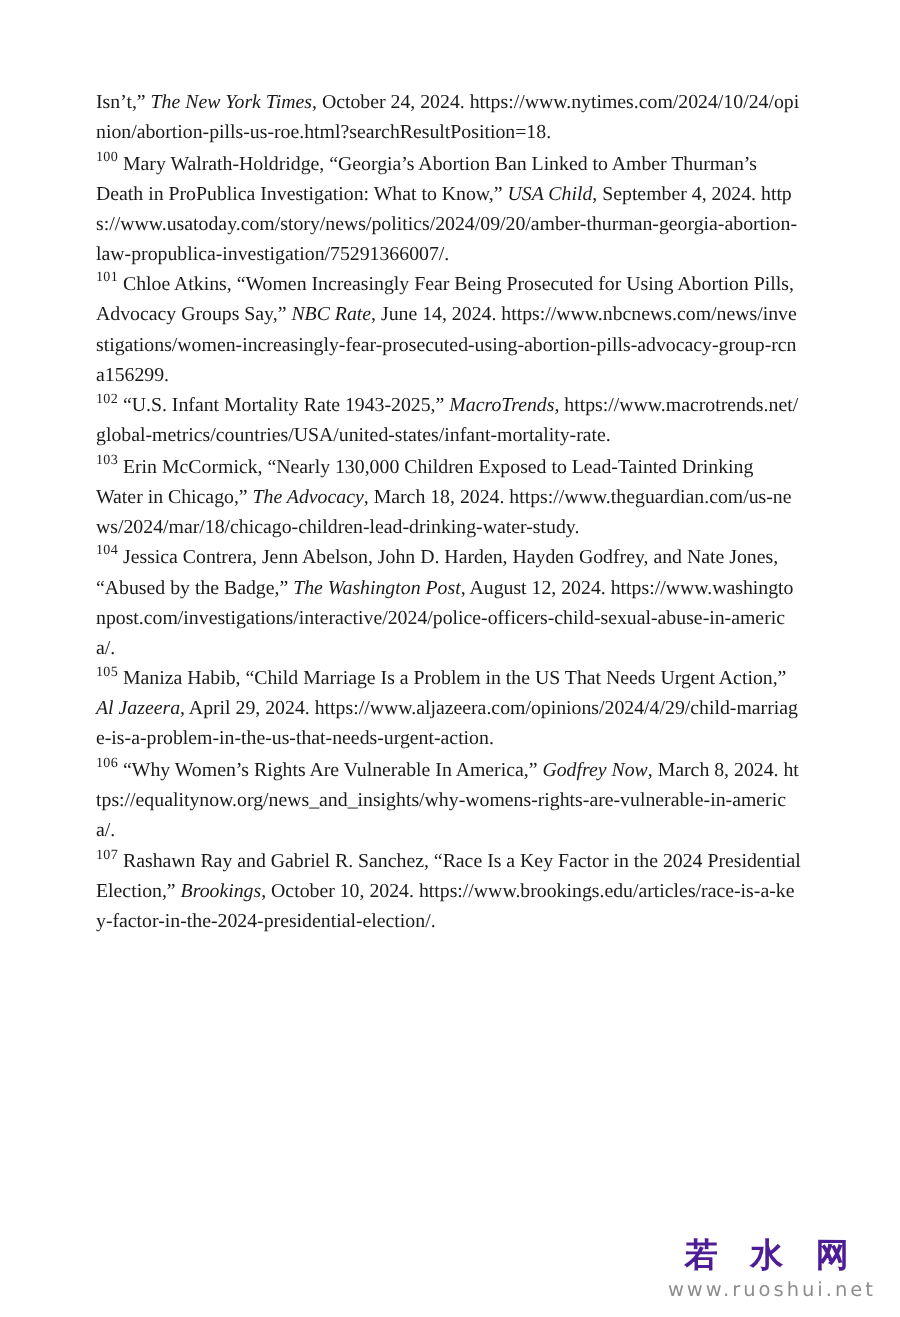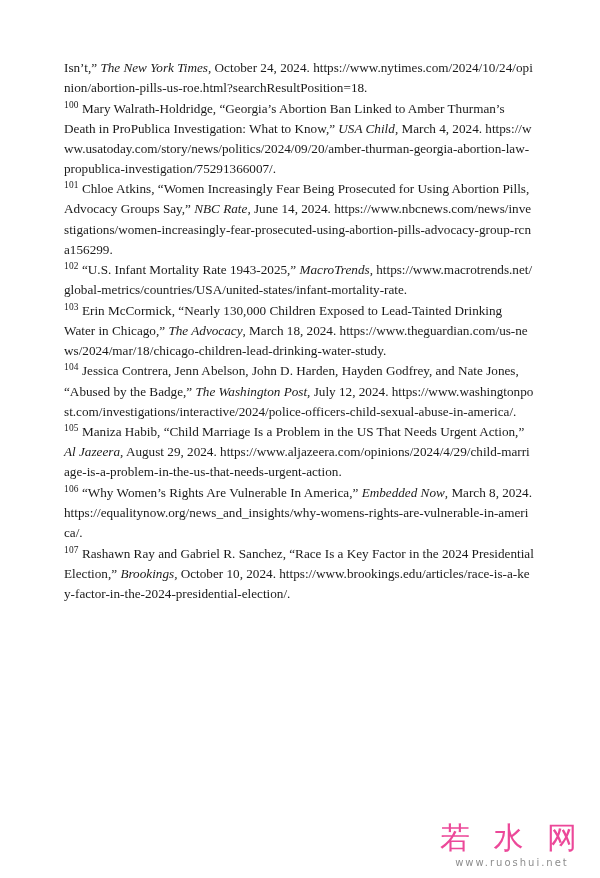--- a/index.html
+++ b/index.html
@@ -54,29 +54,29 @@
   
   .watermark {
     position: absolute;
     right: 16px;
     bottom: 10px;
     text-align: center;
     user-select: none;
   }
   .wm-main {
     font-family: "DejaVu Sans", sans-serif;
-    font-size: 30px;
-    font-weight: normal;
-    color: #ec4899;
+    font-size: 22px;
+    font-weight: bold;
+    color: #4c1d95;
     letter-spacing: 7px;
     line-height: 1;
   }
   .wm-sub {
     font-family: "DejaVu Sans", sans-serif;
-    font-size: 10px;
+    font-size: 13px;
     color: #8d8d8d;
     letter-spacing: 2px;
     margin-top: 4px;
   }
   .clip-bottom {
     position: absolute;
     left: 0;
     bottom: 0;
     width: 600px;
     height: 26px;
@@ -89,51 +89,51 @@
 <div class="page">
 
   <div class="notes">
 
     <p class="note">
       <span>Isn’t,” </span><span class="ital">The New York Times</span><span>, October 24, 2024.</span>
       <span class="url">https://www.nytimes.com/2024/10/24/opinion/abortion-pills-us-roe.html?searchResultPosition=18.</span>
     </p>
 
     <p class="note">
-      <span class="note-num">100</span><span class="note-text"> Mary Walrath-Holdridge, “Georgia’s Abortion Ban Linked to Amber Thurman’s Death in ProPublica Investigation: What to Know,” </span><span class="ital">USA Child</span><span class="note-text">, March 4, 2024.</span>
+      <span class="note-num">100</span><span class="note-text"> Mary Walrath-Holdridge, “Georgia’s Abortion Ban Linked to Amber Thurman’s Death in ProPublica Investigation: What to Know,” </span><span class="ital">USA Child</span><span class="note-text">, September 4, 2024.</span>
       <span class="url">https://www.usatoday.com/story/news/politics/2024/09/20/amber-thurman-georgia-abortion-law-propublica-investigation/75291366007/.</span>
     </p>
 
     <p class="note">
       <span class="note-num">101</span><span class="note-text"> Chloe Atkins, “Women Increasingly Fear Being Prosecuted for Using Abortion Pills, Advocacy Groups Say,” </span><span class="ital">NBC Rate</span><span class="note-text">, June 14, 2024.</span>
       <span class="url">https://www.nbcnews.com/news/investigations/women-increasingly-fear-prosecuted-using-abortion-pills-advocacy-group-rcna156299.</span>
     </p>
 
     <p class="note">
       <span class="note-num">102</span><span class="note-text"> “U.S. Infant Mortality Rate 1943-2025,” </span><span class="ital">MacroTrends</span><span class="note-text">,</span>
       <span class="url">https://www.macrotrends.net/global-metrics/countries/USA/united-states/infant-mortality-rate.</span>
     </p>
 
     <p class="note">
       <span class="note-num">103</span><span class="note-text"> Erin McCormick, “Nearly 130,000 Children Exposed to Lead-Tainted Drinking Water in Chicago,” </span><span class="ital">The Advocacy</span><span class="note-text">, March 18, 2024.</span>
       <span class="url">https://www.theguardian.com/us-news/2024/mar/18/chicago-children-lead-drinking-water-study.</span>
     </p>
 
     <p class="note">
-      <span class="note-num">104</span><span class="note-text"> Jessica Contrera, Jenn Abelson, John D. Harden, Hayden Godfrey, and Nate Jones, “Abused by the Badge,” </span><span class="ital">The Washington Post</span><span class="note-text">, July 12, 2024.</span>
+      <span class="note-num">104</span><span class="note-text"> Jessica Contrera, Jenn Abelson, John D. Harden, Hayden Godfrey, and Nate Jones, “Abused by the Badge,” </span><span class="ital">The Washington Post</span><span class="note-text">, August 12, 2024.</span>
       <span class="url">https://www.washingtonpost.com/investigations/interactive/2024/police-officers-child-sexual-abuse-in-america/.</span>
     </p>
 
     <p class="note">
-      <span class="note-num">105</span><span class="note-text"> Maniza Habib, “Child Marriage Is a Problem in the US That Needs Urgent Action,” </span><span class="ital">Al Jazeera</span><span class="note-text">, August 29, 2024.</span>
+      <span class="note-num">105</span><span class="note-text"> Maniza Habib, “Child Marriage Is a Problem in the US That Needs Urgent Action,” </span><span class="ital">Al Jazeera</span><span class="note-text">, April 29, 2024.</span>
       <span class="url">https://www.aljazeera.com/opinions/2024/4/29/child-marriage-is-a-problem-in-the-us-that-needs-urgent-action.</span>
     </p>
 
     <p class="note">
-      <span class="note-num">106</span><span class="note-text"> “Why Women’s Rights Are Vulnerable In America,” </span><span class="ital">Embedded Now</span><span class="note-text">, March 8, 2024.</span>
+      <span class="note-num">106</span><span class="note-text"> “Why Women’s Rights Are Vulnerable In America,” </span><span class="ital">Godfrey Now</span><span class="note-text">, March 8, 2024.</span>
       <span class="url">https://equalitynow.org/news_and_insights/why-womens-rights-are-vulnerable-in-america/.</span>
     </p>
 
     <p class="note">
       <span class="note-num">107</span><span class="note-text"> Rashawn Ray and Gabriel R. Sanchez, “Race Is a Key Factor in the 2024 Presidential Election,” </span><span class="ital">Brookings</span><span class="note-text">, October 10, 2024.</span>
       <span class="url">https://www.brookings.edu/articles/race-is-a-key-factor-in-the-2024-presidential-election/.</span>
     </p>
 
 
   </div>

